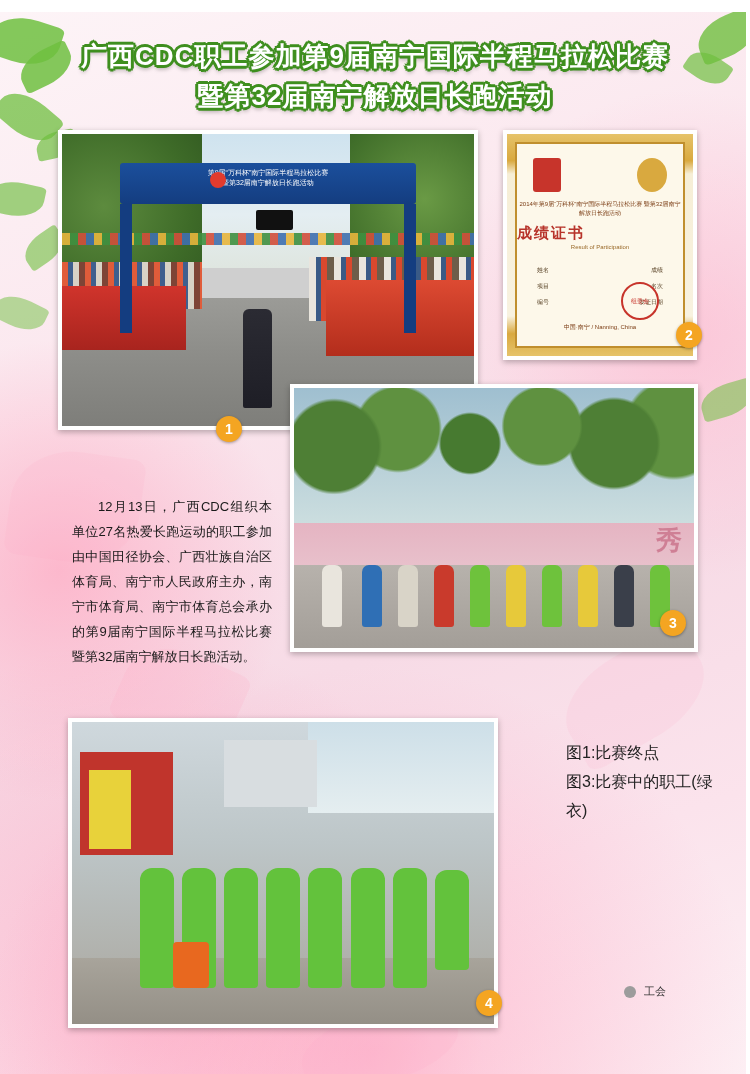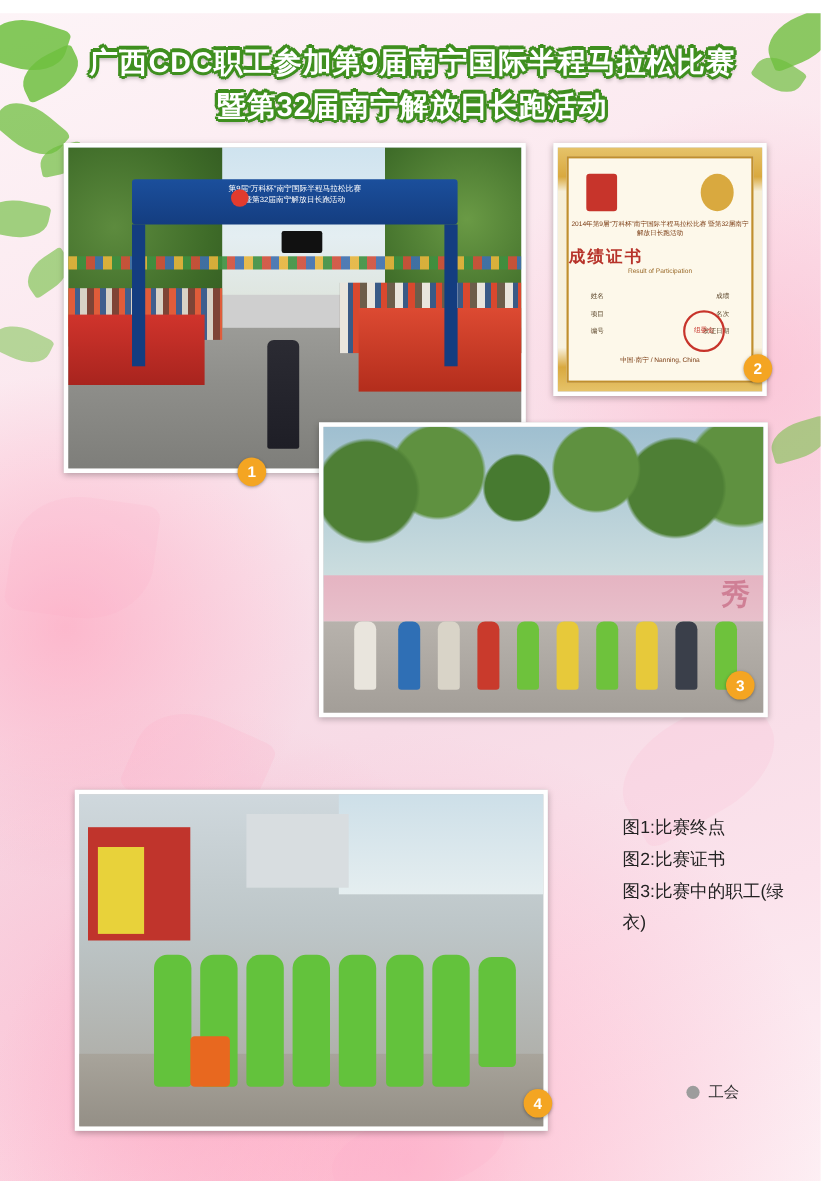--- a/index.html
+++ b/index.html
@@ -189,21 +189,21 @@
     left: 624px;
     top: 972px;
     display: flex;
     align-items: center;
     gap: 8px;
     z-index: 6;
   }
   #footer .dot {
     width: 12px; height: 12px; border-radius: 50%; background: #9c9c9c;
   }
-  #footer .label { font-size: 14px; color: #333333; }
+  #footer .label { font-size: 11px; color: #333333; }
 </style>
 </head>
 <body>
 
 <div id="page">
 
   <div class="leaf" style="left:-10px;top:6px;width:70px;height:46px;transform:rotate(18deg);"></div>
   <div class="leaf" style="left:18px;top:38px;width:56px;height:34px;transform:rotate(-26deg);"></div>
   <div class="leaf" style="left:-4px;top:86px;width:64px;height:38px;transform:rotate(40deg);opacity:.75;"></div>
   <div class="leaf" style="left:36px;top:120px;width:40px;height:26px;transform:rotate(-12deg);opacity:.7;"></div>
@@ -270,20 +270,21 @@
           <span>编号</span>
           <span>发证日期</span>
         </div>
       </div>
       <div class="cert-stamp">组委会</div>
       <div class="cert-foot">中国·南宁 / Nanning, China</div>
     </div>
   </div>
   <div class="badge" style="left:676px;top:310px;">2</div>
 
+  <div id="paragraph">12月13日，广西CDC组织本单位27名热爱长跑运动的职工参加由中国田径协会、广西壮族自治区体育局、南宁市人民政府主办，南宁市体育局、南宁市体育总会承办的第9届南宁国际半程马拉松比赛暨第32届南宁解放日长跑活动。</div>
 
   <div class="photo" id="photo3">
     <div class="p3-sky"></div>
     <div class="p3-trees"></div>
     <div class="p3-wall"></div>
     <div class="p3-wall-txt">秀</div>
     <div class="p3-road"></div>
     <div class="p3-runner" style="left:7%;background:#e9e5dd;"></div>
     <div class="p3-runner" style="left:17%;background:#2f6fb5;"></div>
     <div class="p3-runner" style="left:26%;background:#d9d4c8;"></div>
@@ -311,21 +312,20 @@
     <div class="p4-person" style="left:56%;"></div>
     <div class="p4-person" style="left:66%;"></div>
     <div class="p4-person" style="left:76%;"></div>
     <div class="p4-person" style="left:86%;bottom:18%;height:100px;"></div>
     <div class="p4-bag"></div>
   </div>
   <div class="badge" style="left:476px;top:978px;">4</div>
 
   <div id="captions">
     <div>图1:比赛终点</div>
-    <div>图2:比赛证书</div>
     <div>图3:比赛中的职工(绿衣)</div>
   </div>
 
   <div id="footer">
     <span class="dot"></span>
     <span class="label">工会</span>
   </div>
 
 </div>
 

